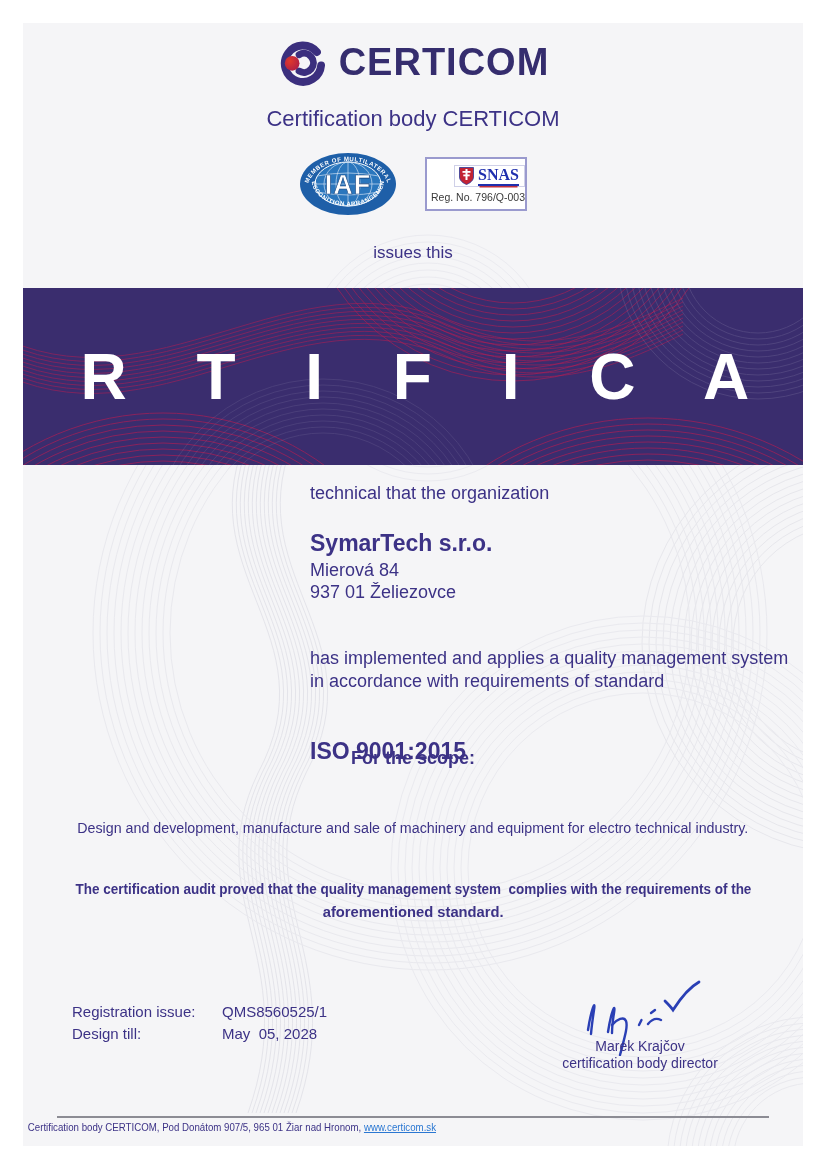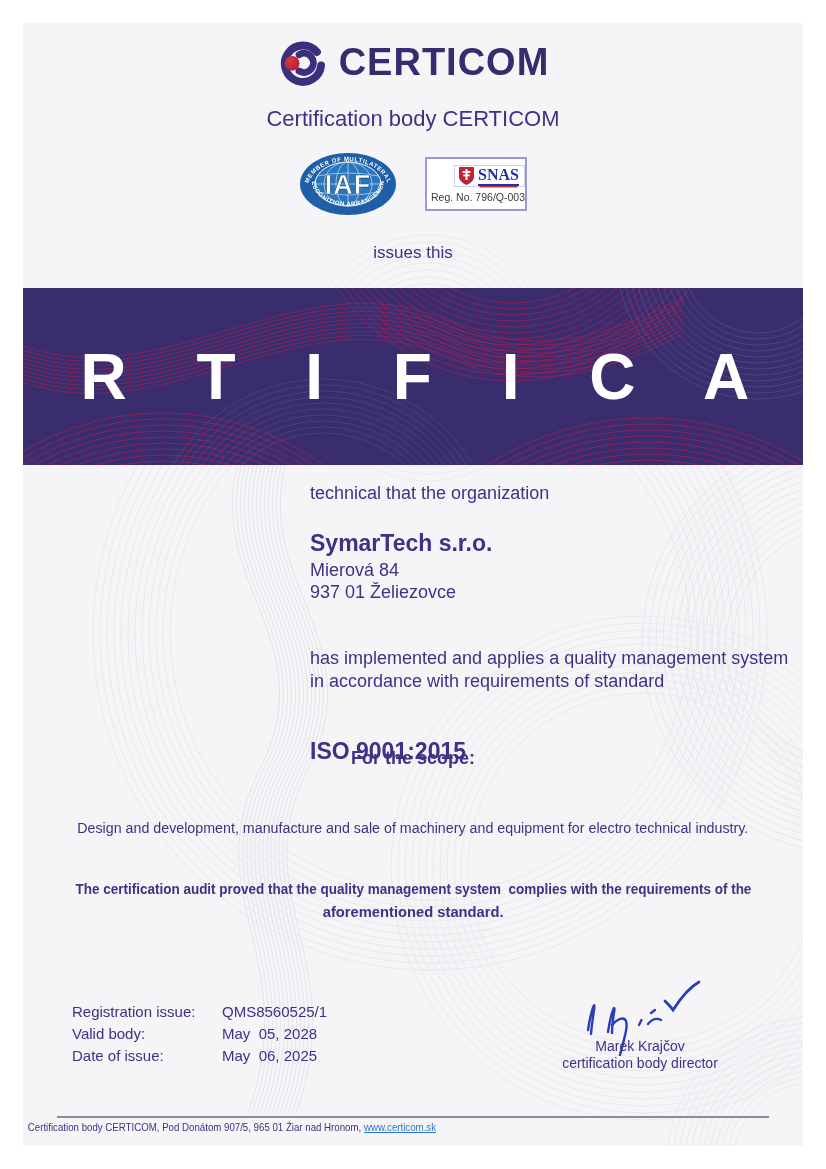--- a/index.html
+++ b/index.html
@@ -321,26 +321,22 @@
 
     <div class="center-line audit1"><span class="condensed" style="transform:scaleX(0.87)">The certification audit proved that the quality management system  complies with the requirements of the</span></div>
     <div class="center-line audit2"><span class="condensed" style="transform:scaleX(0.95)">aforementioned standard.</span></div>
 
     <div class="details">
       <div class="row">
         <span class="lbl">Registration issue:</span>
         <span class="val">QMS8560525/1</span>
       </div>
       <div class="row">
-        <span class="lbl">Valid body:</span>
+        <span class="lbl">Design till:</span>
         <span class="val">May  05, 2028</span>
-      </div>
-      <div class="row">
-        <span class="lbl">Date of issue:</span>
-        <span class="val">May  06, 2025</span>
       </div>
     </div>
 
     <svg class="sig-svg" width="135" height="78" viewBox="0 0 135 78" fill="none" stroke="#2a3fb5" stroke-width="2.4" stroke-linecap="round">
       <path d="M 16 52 C 19 32 24 20 22 32 C 20.5 42 19.5 50 19 56"></path>
       <path d="M 36 54 C 39 34 44 23 42 35 C 40.5 44 40 51 40 55"></path>
       <path d="M 40 47 C 45 41 52 38 54 43 C 56 48 53 58 48 77"></path>
       <path d="M 67 47 L 69.5 42"></path>
       <path d="M 76 46 C 80 41 85 40 89 42"></path>
       <path d="M 79 35 l 4 -3"></path>

